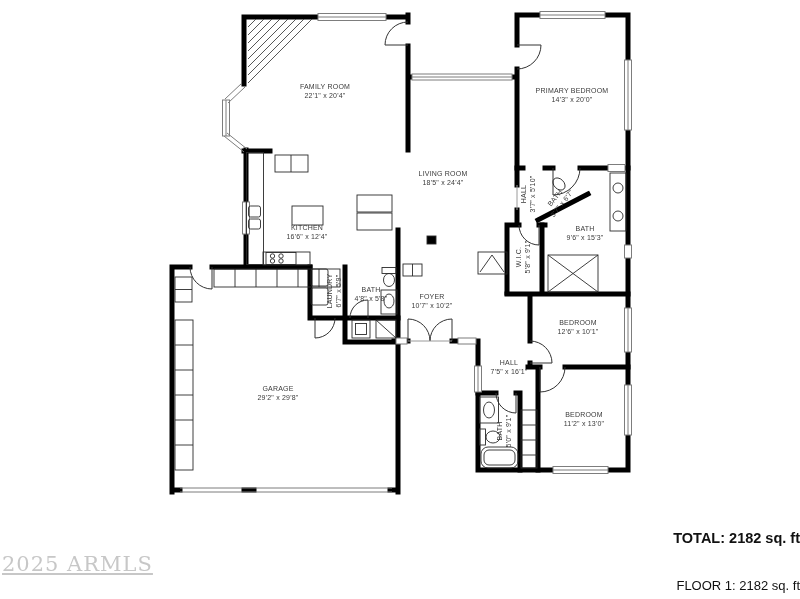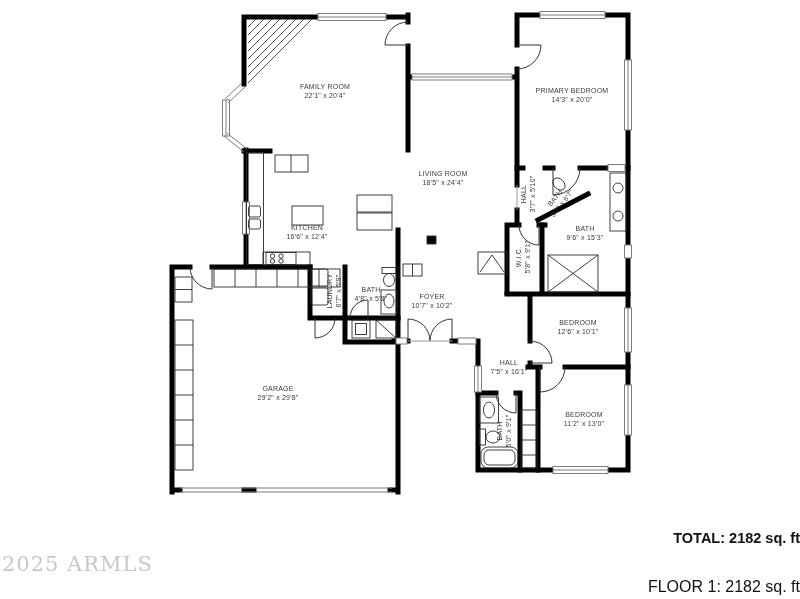--- a/index.html
+++ b/index.html
@@ -6,24 +6,24 @@
   #canvas{position:relative;width:800px;height:599px;background:#ffffff;overflow:hidden;
           font-family:"Liberation Sans",sans-serif;}
   svg{position:absolute;left:0;top:0;}
   .rlabel{position:absolute;transform:translate(-50%,-50%);text-align:center;
           font-size:7px;line-height:1.25;color:#3a3a3a;letter-spacing:.2px;white-space:nowrap;}
   .rlabel.rot90{transform:translate(-50%,-50%) rotate(-90deg);}
   .rlabel.rot52{transform:translate(-50%,-50%) rotate(-52deg);}
   .rname{font-weight:400;}
   #footer{position:absolute;left:0;right:0;top:530px;text-align:right;color:#111;}
   #footer .l1{font-size:14.5px;font-weight:bold;margin-bottom:2px;}
-  #footer .l2,#footer .l3{font-size:16px;margin-bottom:2px;margin-top:32px;}
+  #footer .l2,#footer .l3{font-size:13px;margin-bottom:2px;margin-top:32px;}
   #footer .l4{font-size:7px;color:#555;letter-spacing:.3px;margin-top:6px;}
   #watermark{position:absolute;left:2px;top:552px;font-family:"DejaVu Serif",serif;
-             font-size:21px;color:#c7c7c7;letter-spacing:1px;}
+             font-size:21px;color:#c7c7c7;letter-spacing:1px;text-decoration:underline;}
 </style>
 </head>
 <body>
 
 <div id="canvas">
 
 <svg width="800" height="599" viewBox="0 0 800 599">
 
   <g stroke="#000" stroke-width="5" stroke-linecap="square" fill="none">
     <path d="M246,17 H408  M408,15 V22 M408,46 V150

